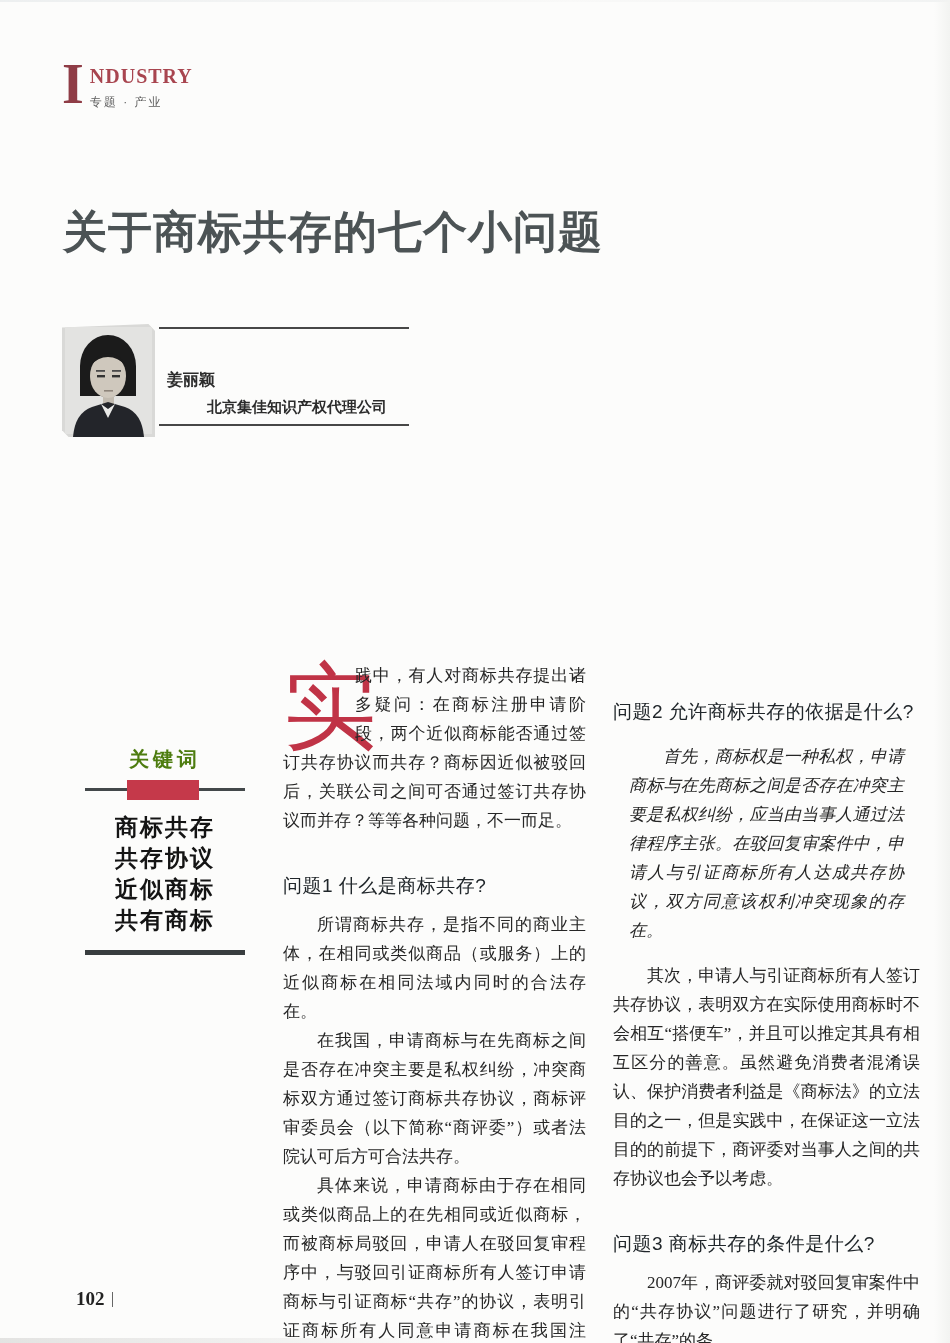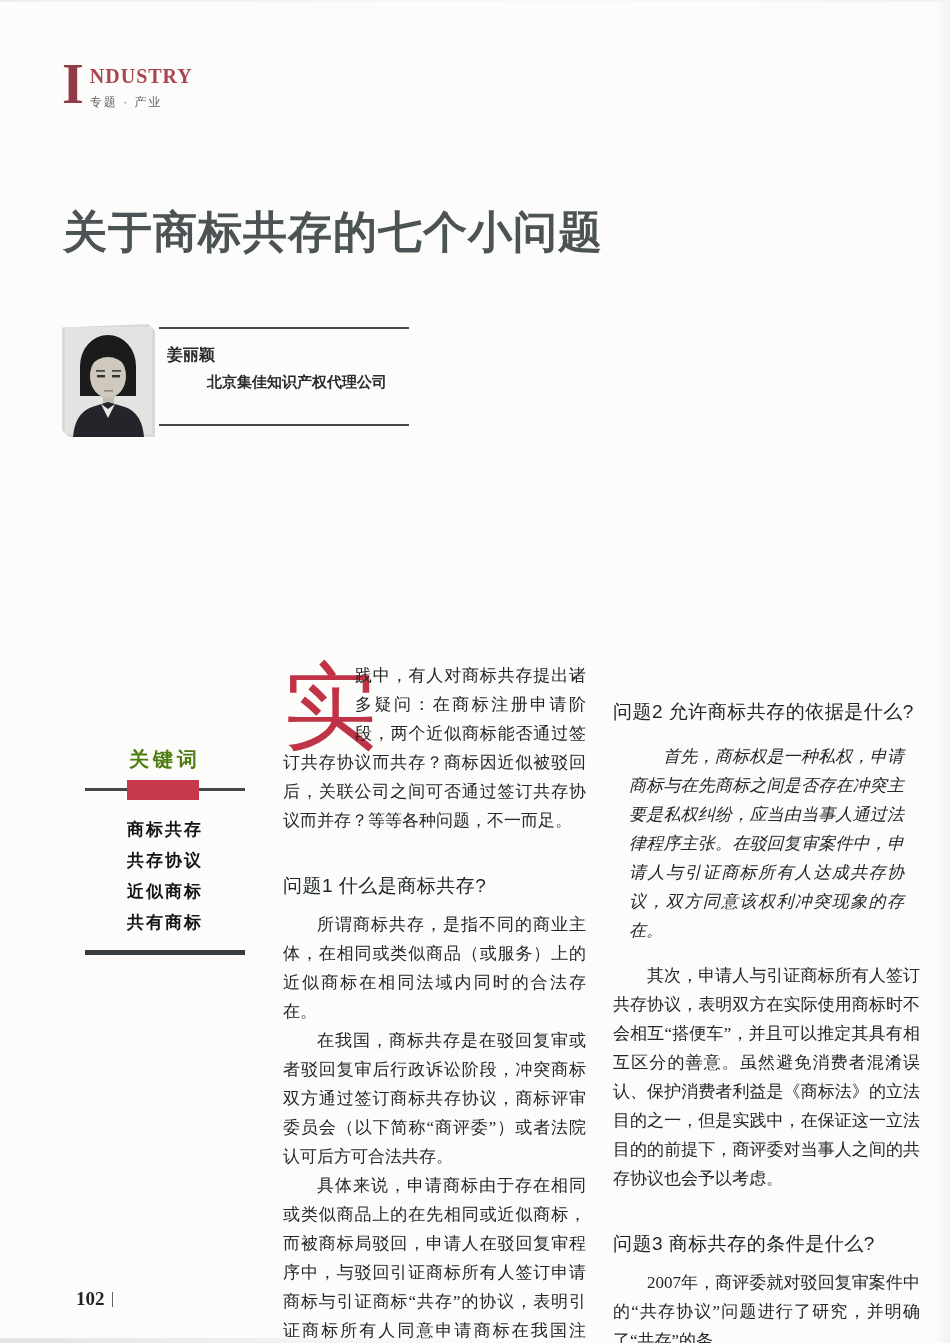--- a/index.html
+++ b/index.html
@@ -55,21 +55,21 @@
   
   .author { position: absolute; left: 62px; top: 324px; width: 360px; height: 115px; }
   .author-photo {
     position: absolute; left: 0; top: 0; width: 93px; height: 113px;
     clip-path: polygon(0 3%, 93% 0, 100% 6%, 100% 100%, 7% 100%, 0 94%);
   }
   .author-info {
     position: absolute; left: 97px; top: 3px; width: 250px; height: 99px;
     box-sizing: border-box;
     border-top: 2px solid #474747; border-bottom: 2px solid #474747;
-    padding: 16px 0 0 8px;
+    padding: 41px 0 0 8px;
   }
   .author-name {
     font-family: "Liberation Sans", sans-serif;
     font-weight: 700; font-size: 16px; color: #2c2c2c;
   }
   .author-affiliation {
     font-family: "Liberation Sans", sans-serif;
     font-weight: 700; font-size: 15px; color: #2c2c2c; margin-top: 7px; margin-left: 40px;
   }
 
@@ -77,22 +77,22 @@
   .keywords { position: absolute; left: 85px; top: 746px; width: 160px; text-align: center; }
   .kw-heading {
     font-family: "Liberation Serif", serif;
     font-weight: 700; font-size: 20px; letter-spacing: 4px; color: #4d7c0f;
   }
   .kw-divider { position: relative; height: 22px; margin-top: 6px; }
   .kw-divider .kw-line { position: absolute; left: 0; right: 0; top: 9px; height: 3px; background: #43484a; }
   .kw-divider .kw-red { position: absolute; left: 42px; top: 1px; width: 72px; height: 20px; background: #c5394a; }
   .kw-list {
     margin-top: 13px;
-    font-family: Liberation Sans, sans-serif;
-    font-weight: 700; font-size: 17px; line-height: 31px; letter-spacing: 2px; color: #141414;
+    font-family: Liberation Mono, monospace;
+    font-weight: 700; font-size: 23px; line-height: 31px; letter-spacing: 2px; color: #141414;
   }
   .kw-bottom { margin-top: 12px; height: 5px; background: #383d3f; }
 
   
   .col {
     position: absolute; top: 661px;
     font-family: "Liberation Serif", "DejaVu Serif", serif;
     font-size: 17px; line-height: 29px; color: #262626;
     text-align: justify; text-justify: inter-character;
   }
@@ -178,21 +178,21 @@
         <div>近似商标</div>
         <div>共有商标</div>
       </div>
     <div class="kw-bottom"></div>
   </div>
 
   <div class="col col-middle">
       <p class="blk-intro" style="margin: 0px;"><span class="dropcap">实</span>践中，有人对商标共存提出诸多疑问：在商标注册申请阶段，两个近似商标能否通过签订共存协议而共存？商标因近似被驳回后，关联公司之间可否通过签订共存协议而并存？等等各种问题，不一而足。</p>
       <h3 class="blk-heading">问题1 什么是商标共存?</h3>
       <p class="blk-para" style="margin: 0px;">所谓商标共存，是指不同的商业主体，在相同或类似商品（或服务）上的近似商标在相同法域内同时的合法存在。</p>
-      <p class="blk-para" style="margin: 0px;">在我国，商标共存是在驳回复审或者驳回复审后行政诉讼阶段，冲突商标双方通过签订商标共存协议，商标评审委员会（以下简称“商评委”）或者法院认可后方可合法共存。</p>
+      <p class="blk-para" style="margin: 0px;">在我国，申请商标与在先商标之间是否存在冲突主要是私权纠纷，冲突商标双方通过签订商标共存协议，商标评审委员会（以下简称“商评委”）或者法院认可后方可合法共存。</p>
       <p class="blk-para" style="margin: 0px;">具体来说，申请商标由于存在相同或类似商品上的在先相同或近似商标，而被商标局驳回，申请人在驳回复审程序中，与驳回引证商标所有人签订申请商标与引证商标“共存”的协议，表明引证商标所有人同意申请商标在我国注册。之后，申请人依据共存协议，向商评委请</p>
     </div>
   <div class="col col-right">
       <h3 class="blk-heading">问题2 允许商标共存的依据是什么?</h3>
       <p class="blk-para" style="margin: 16px; font-style: italic;">首先，商标权是一种私权，申请商标与在先商标之间是否存在冲突主要是私权纠纷，应当由当事人通过法律程序主张。在驳回复审案件中，申请人与引证商标所有人达成共存协议，双方同意该权利冲突现象的存在。</p>
       <p class="blk-para" style="margin: 0px;">其次，申请人与引证商标所有人签订共存协议，表明双方在实际使用商标时不会相互“搭便车”，并且可以推定其具有相互区分的善意。虽然避免消费者混淆误认、保护消费者利益是《商标法》的立法目的之一，但是实践中，在保证这一立法目的的前提下，商评委对当事人之间的共存协议也会予以考虑。</p>
       <h3 class="blk-heading">问题3 商标共存的条件是什么?</h3>
       <p class="blk-para" style="margin: 0px;">2007年，商评委就对驳回复审案件中的“共存协议”问题进行了研究，并明确了“共存”的条</p>
     </div>
 

